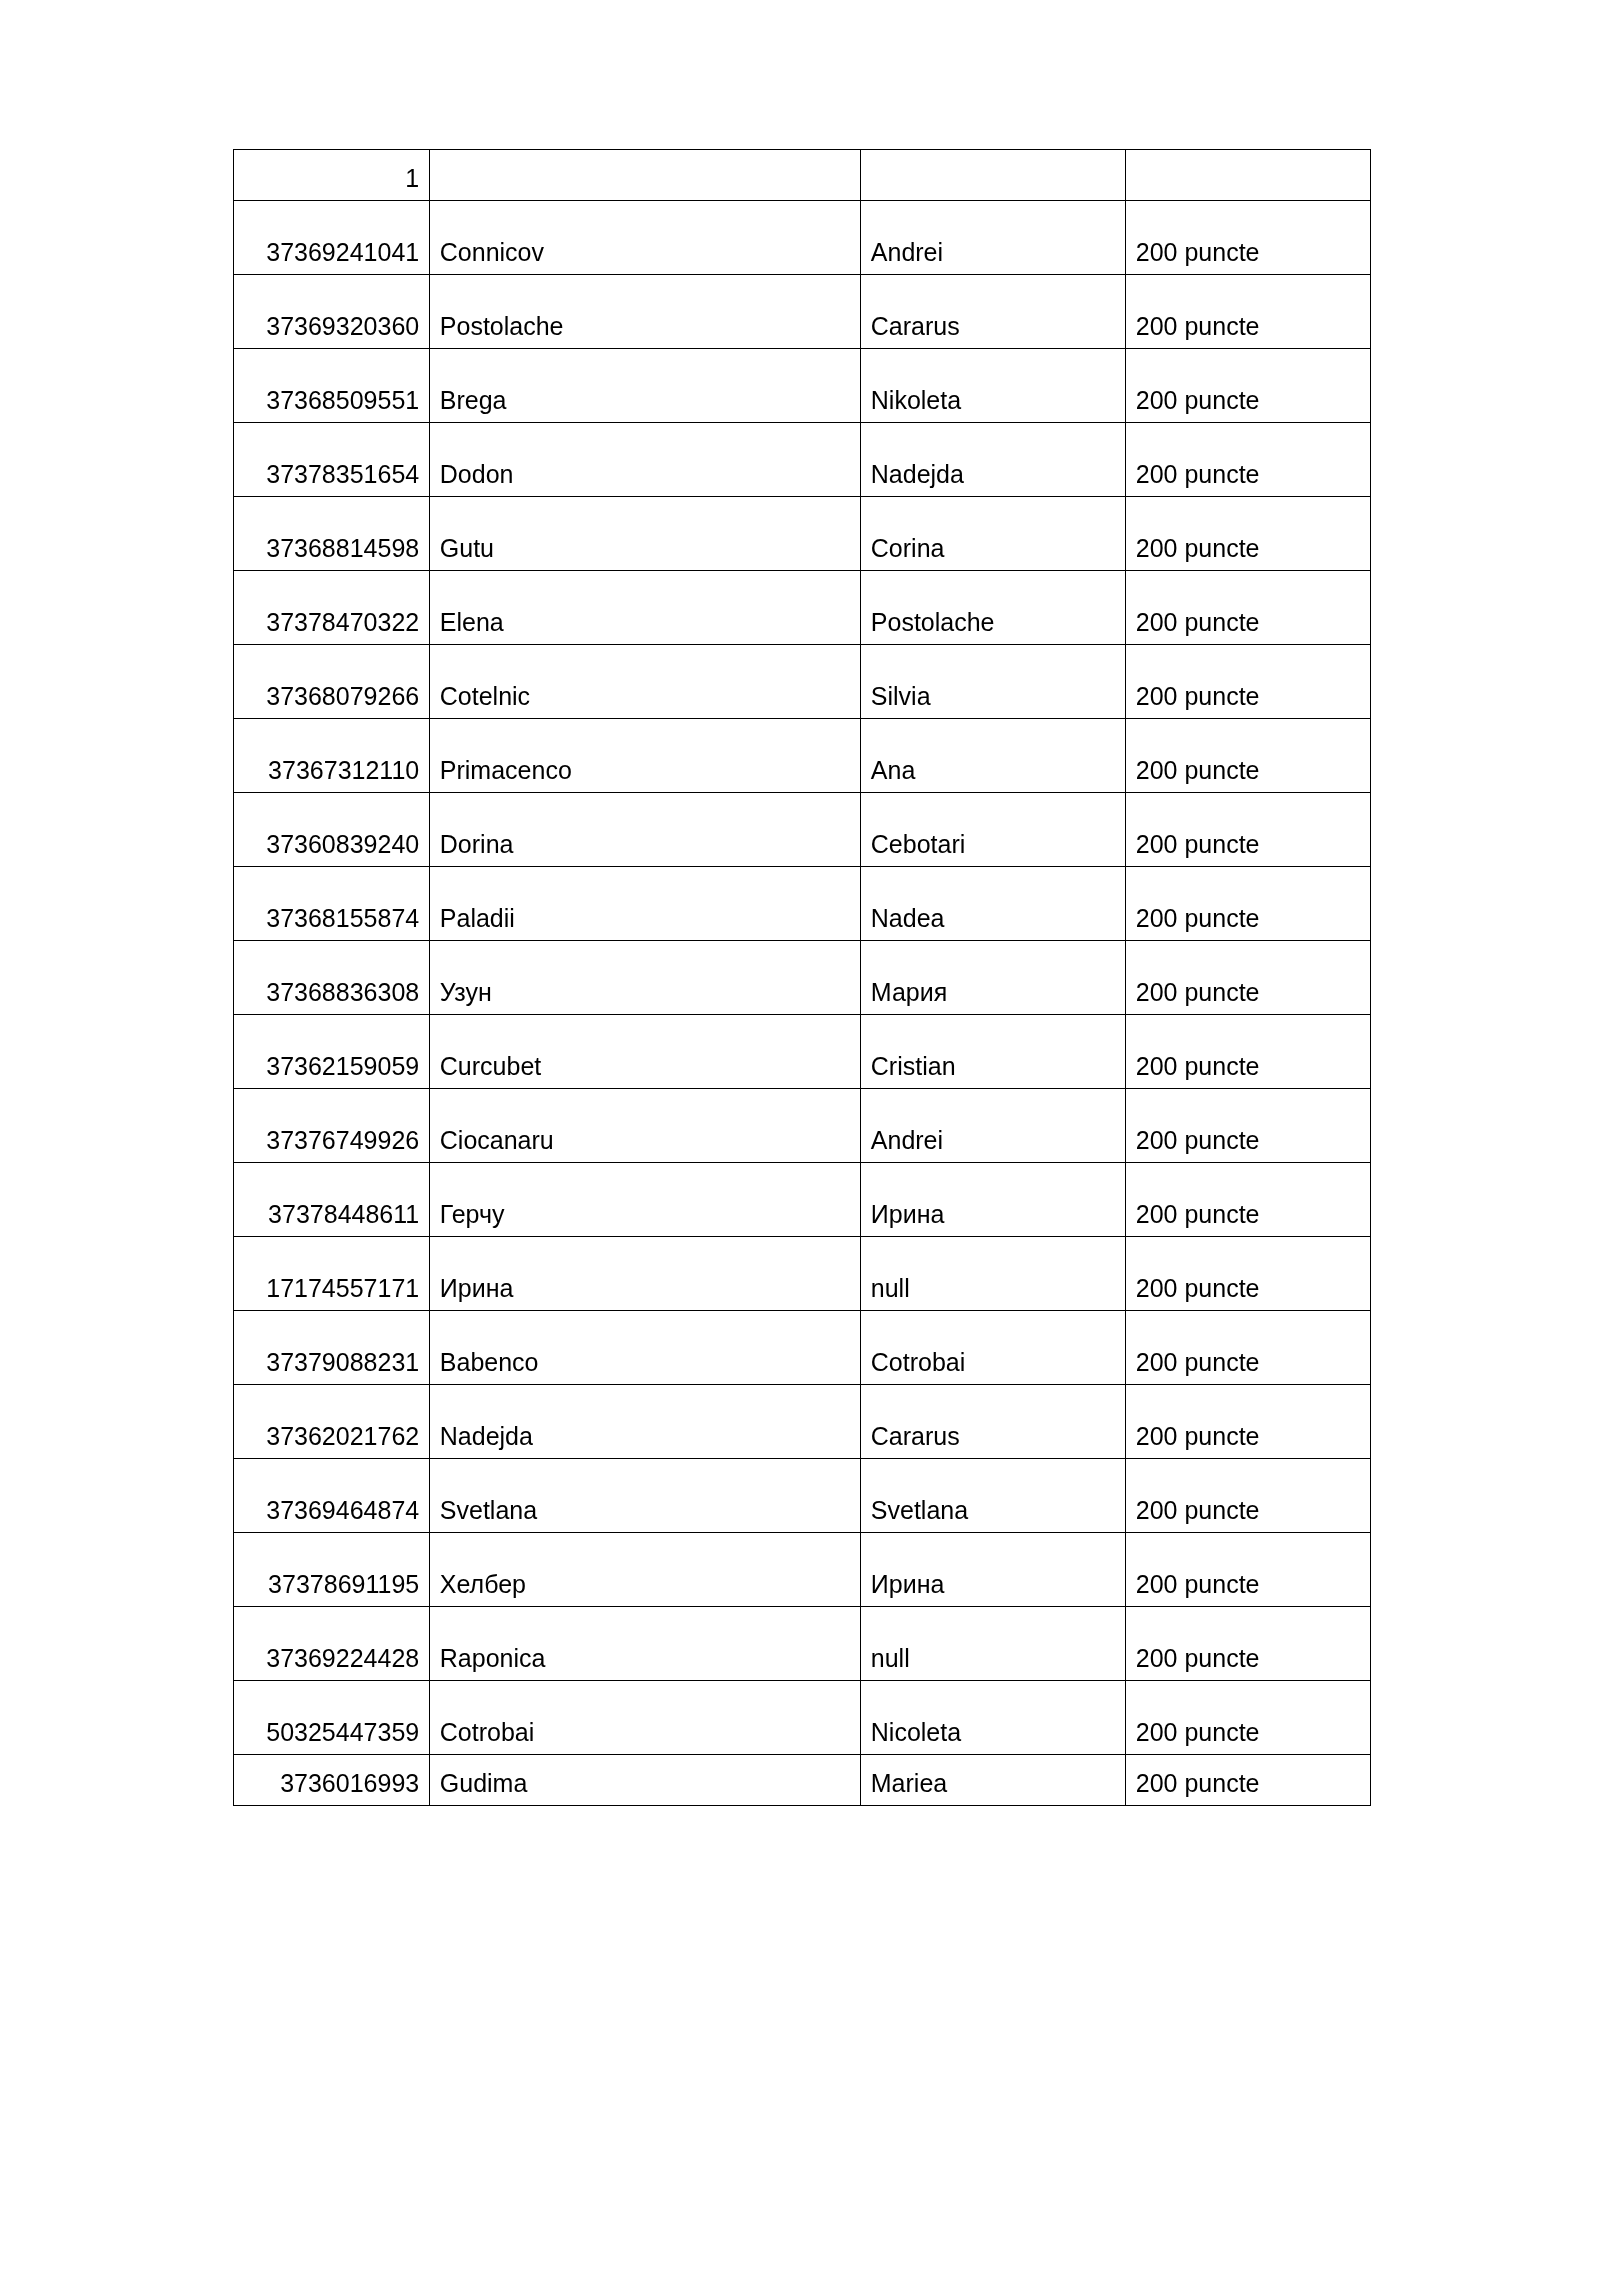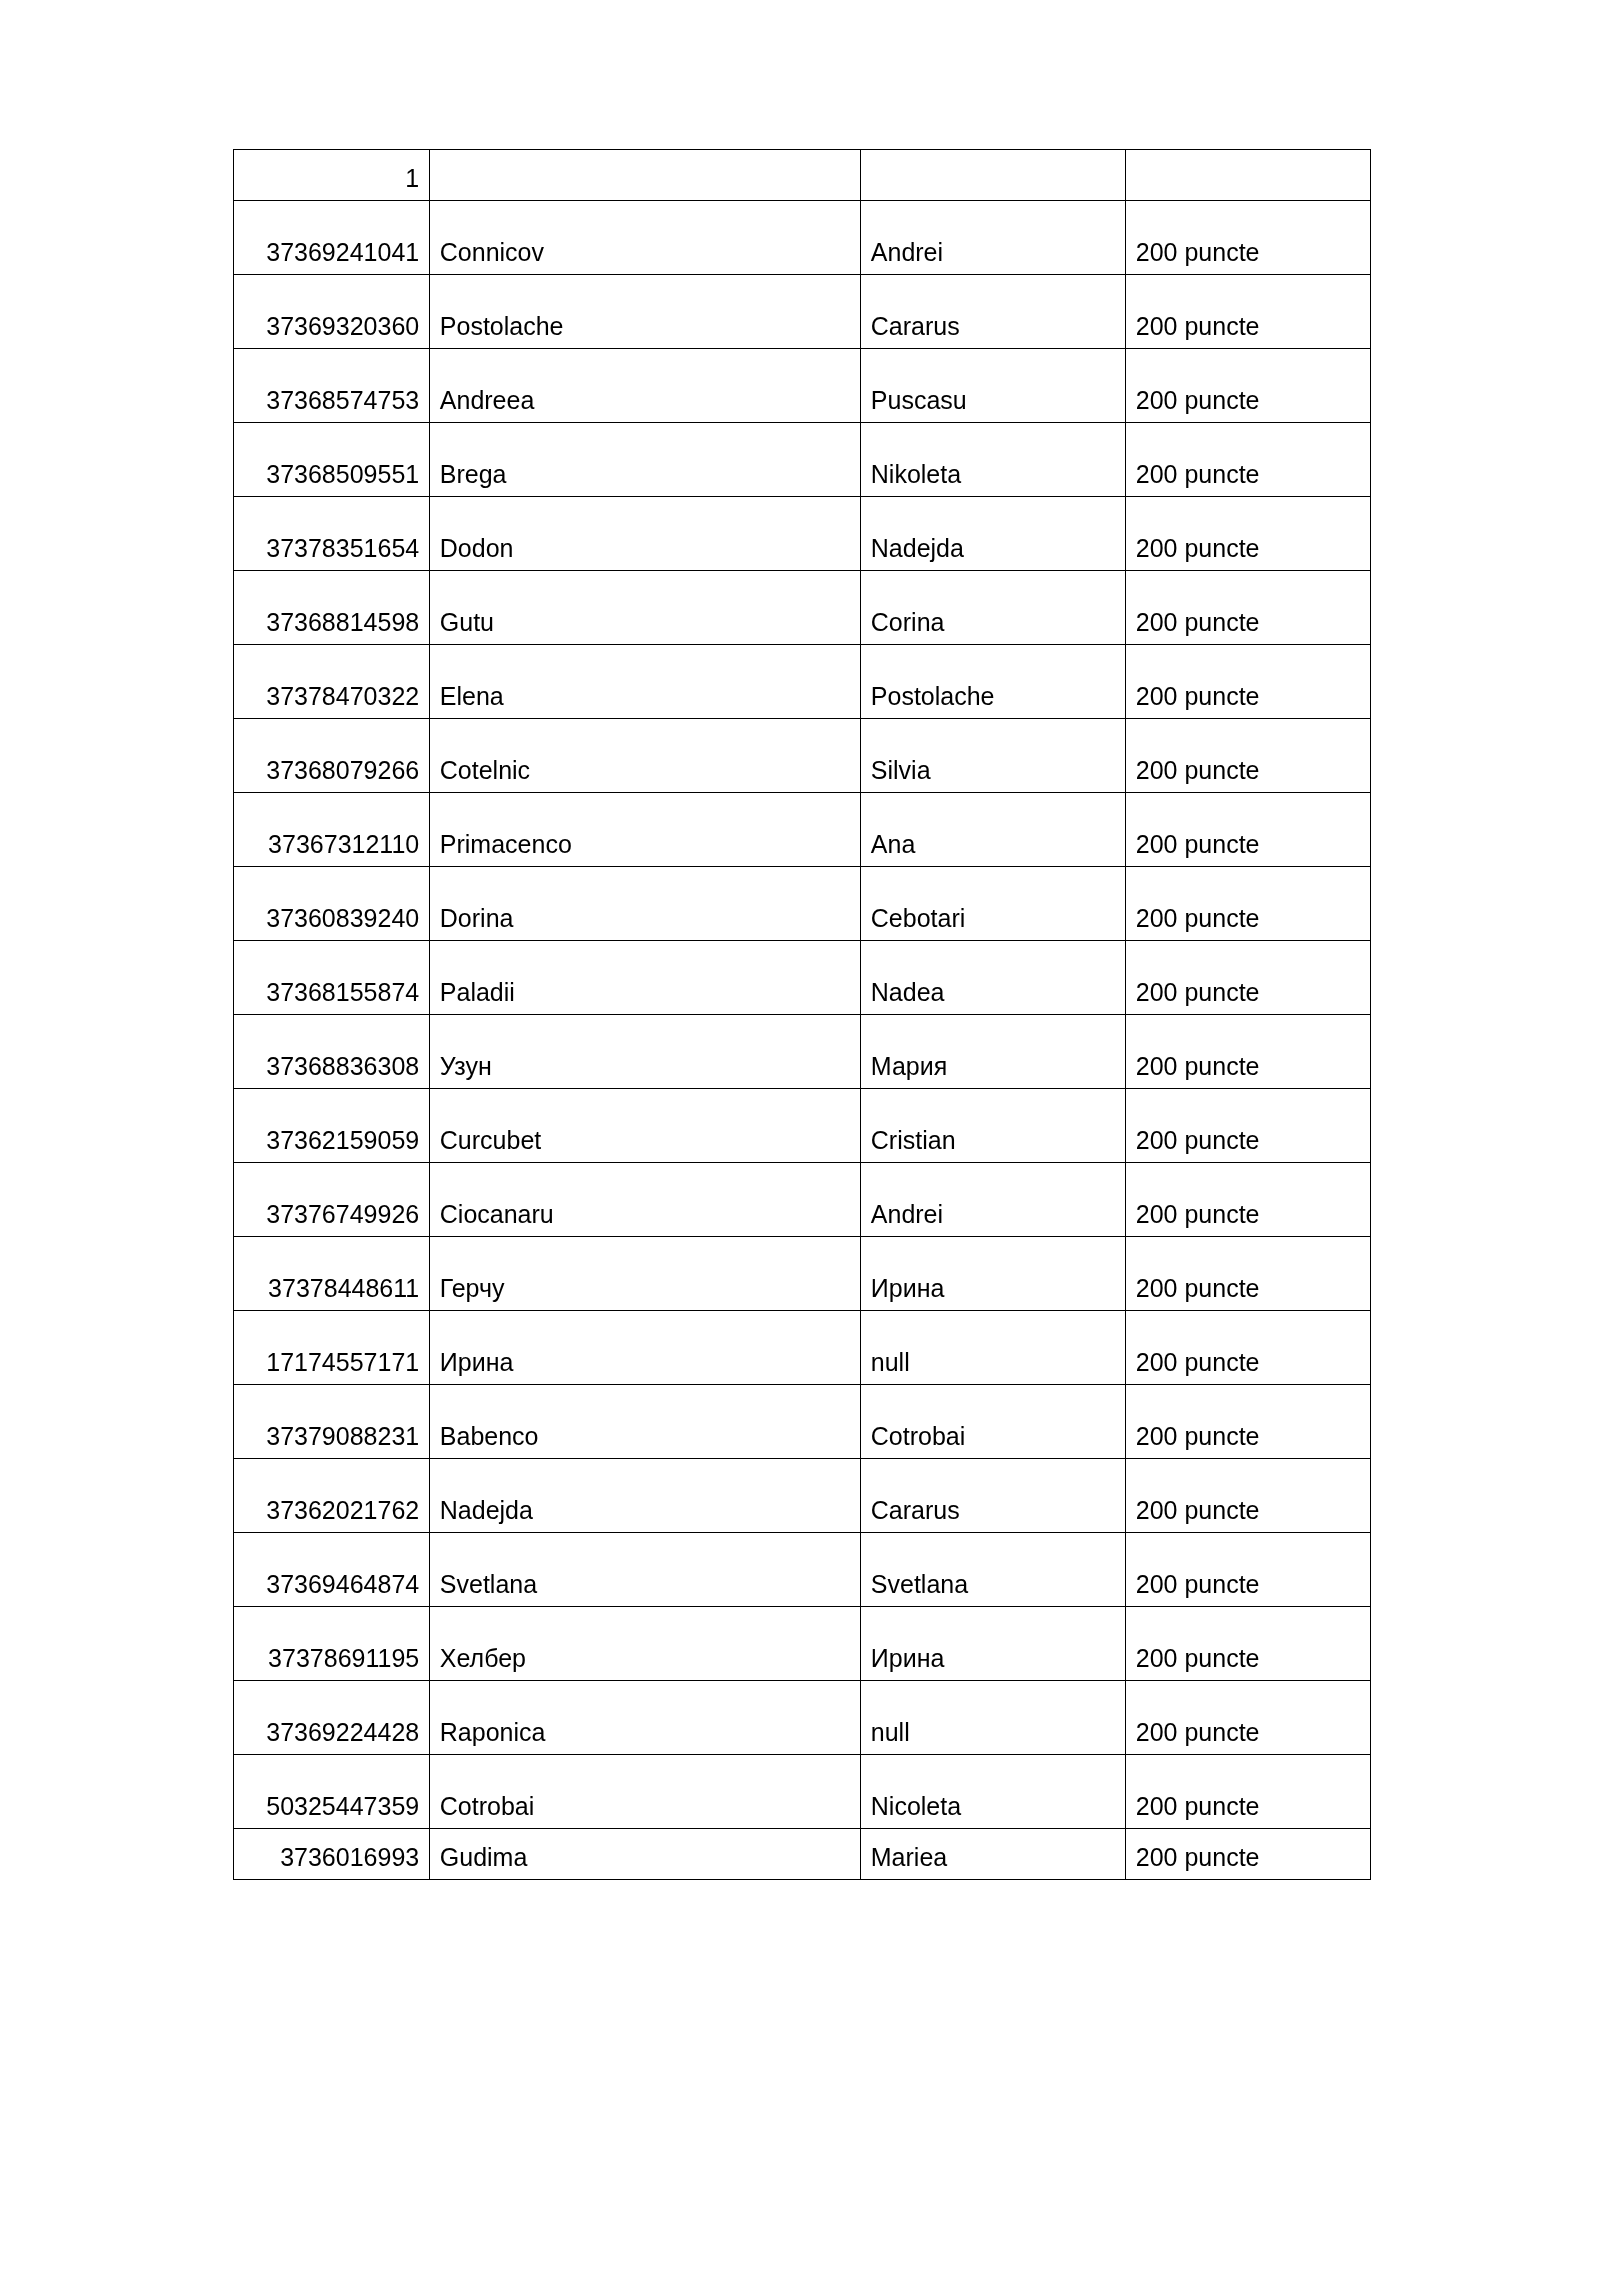--- a/index.html
+++ b/index.html
@@ -81,26 +81,20 @@
             <td class="cell-last">Andrei</td>
             <td class="cell-points">200 puncte</td>
           </tr>
           <tr>
             <td class="cell-phone">37369320360</td>
             <td class="cell-first">Postolache</td>
             <td class="cell-last">Cararus</td>
             <td class="cell-points">200 puncte</td>
           </tr>
           <tr>
-            <td class="cell-phone">37368574753</td>
-            <td class="cell-first">Andreea</td>
-            <td class="cell-last">Puscasu</td>
-            <td class="cell-points">200 puncte</td>
-          </tr>
-          <tr>
             <td class="cell-phone">37368509551</td>
             <td class="cell-first">Brega</td>
             <td class="cell-last">Nikoleta</td>
             <td class="cell-points">200 puncte</td>
           </tr>
           <tr>
             <td class="cell-phone">37378351654</td>
             <td class="cell-first">Dodon</td>
             <td class="cell-last">Nadejda</td>
             <td class="cell-points">200 puncte</td>

